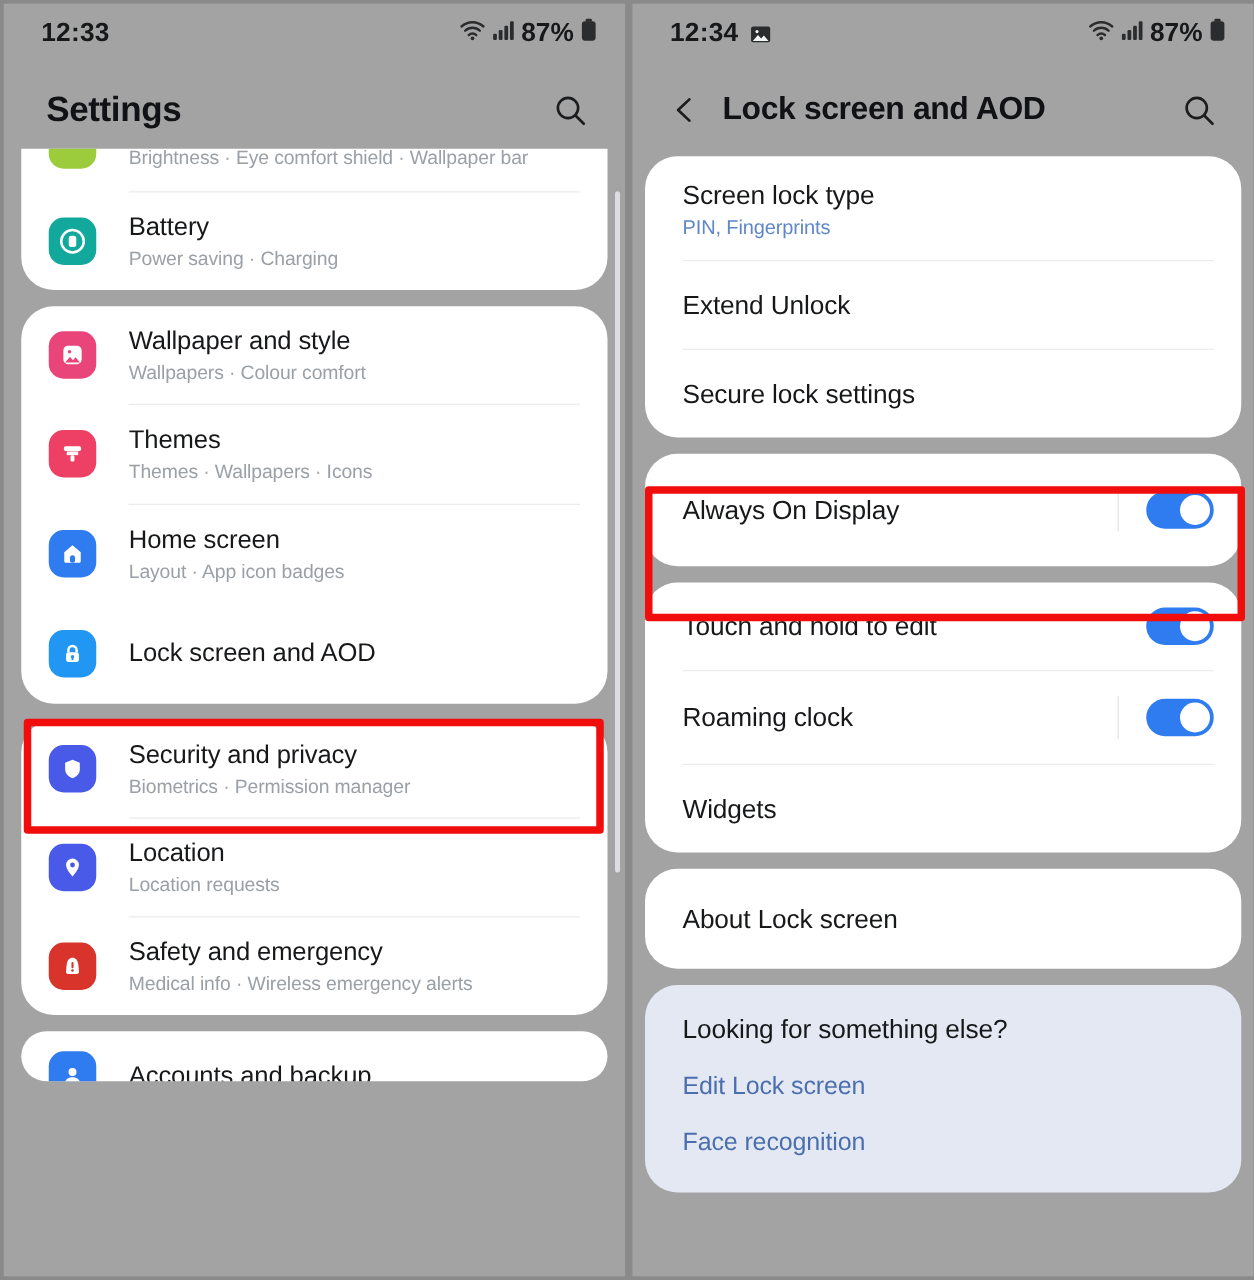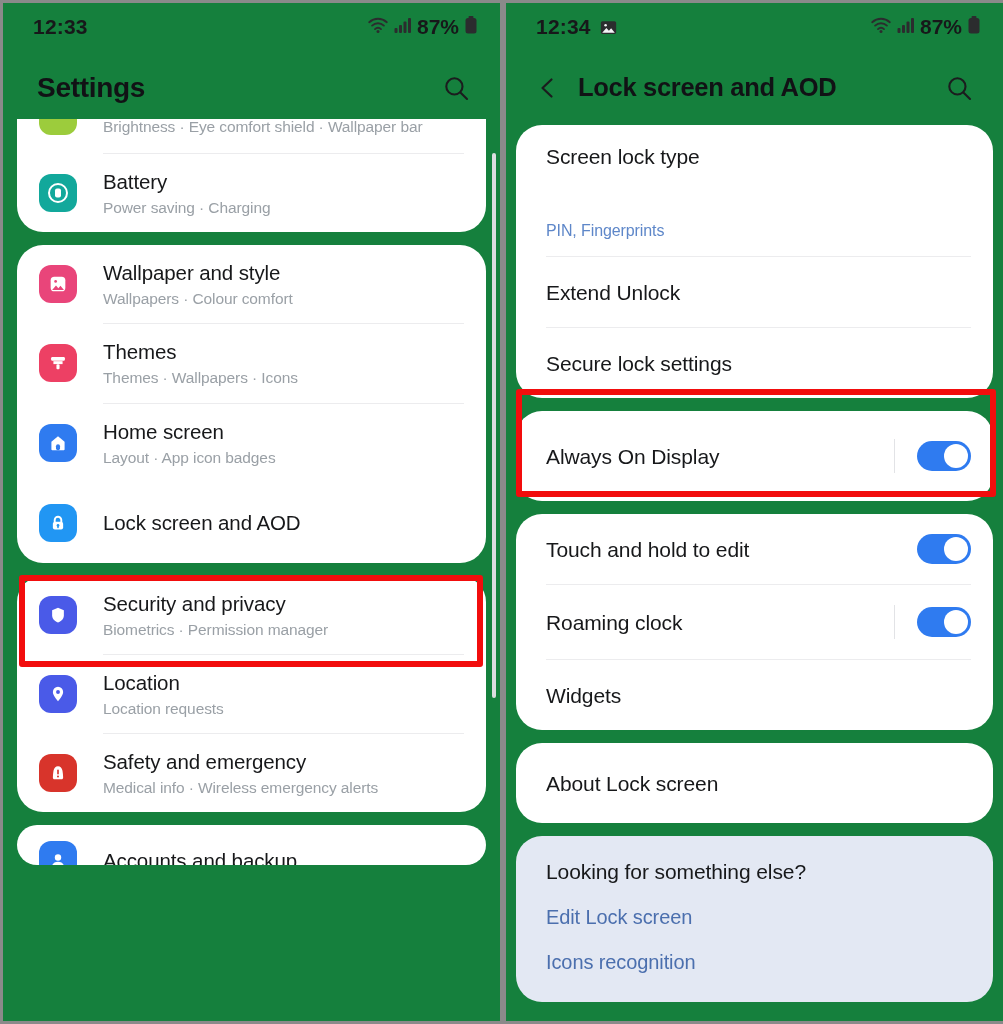--- a/index.html
+++ b/index.html
@@ -10,21 +10,21 @@
     font-family:"Liberation Sans","DejaVu Sans",sans-serif;
     overflow:hidden;
   }
   .shot{position:relative;width:1003px;height:1024px;display:flex;}
 
   
   .panel{
     position:relative;
     width:497px;height:1018px;
     margin-top:3px;
-    background:#15803d;
+    background:#a3a3a3;
     overflow:hidden;
   }
   .panel.left{margin-left:3px;}
   .panel.right{margin-left:3px;}
   .gutter{width:3px;background:#8a8a8a;height:1024px;}
 
   
   .statusbar{
     height:48px;display:flex;align-items:center;
     padding:0 22px 0 30px;
@@ -82,21 +82,21 @@
   .srow .lab{font-size:20.5px;color:#17181a;line-height:1.32;letter-spacing:-.1px;}
   .srow .sub{font-size:15.5px;color:#9aa0a6;margin-top:3px;line-height:1.3;letter-spacing:-.1px;}
   .divider{height:1px;background:#ececee;margin-left:86px;margin-right:22px;}
 
   
   .prow{
     display:flex;align-items:center;
     padding:20px 22px 20px 30px;
     min-height:70px;box-sizing:border-box;cursor:pointer;
   }
-  .prow .ptxt{display:flex;flex-direction:column;gap:48px;}
+  .prow .ptxt{display:flex;flex-direction:column;}
   .prow .plab{font-size:21px;color:#17181a;letter-spacing:-.1px;line-height:1.3;}
   .prow .psub{font-size:16px;color:#5e87c9;margin-top:4px;letter-spacing:-.1px;}
   .prow .right{margin-left:auto;display:flex;align-items:center;}
   .vsep{width:1px;height:34px;background:#e2e3e6;margin-right:22px;}
   .pdivider{height:1px;background:#ececee;margin:0 22px 0 30px;}
 
   
   .toggle{
     width:54px;height:30px;border-radius:16px;
     background:#2f7bf0;position:relative;flex:0 0 54px;cursor:pointer;
@@ -456,21 +456,21 @@
         <div class="prow" style="min-height:80px;">
           <div class="ptxt">
               <div class="plab">About Lock screen</div>
             </div>
         </div>
       </div>
 
       <div class="suggest">
         <div class="s-title">Looking for something else?</div>
         <div class="s-link">Edit Lock screen</div>
-        <div class="s-link">Icons recognition</div>
+        <div class="s-link">Face recognition</div>
       </div>
 
     </div>
 
     <div class="hl" style="left:10px;top:386px;width:480px;height:108px;"></div>
   </div>
 
 </div>
 
 </body></html>

